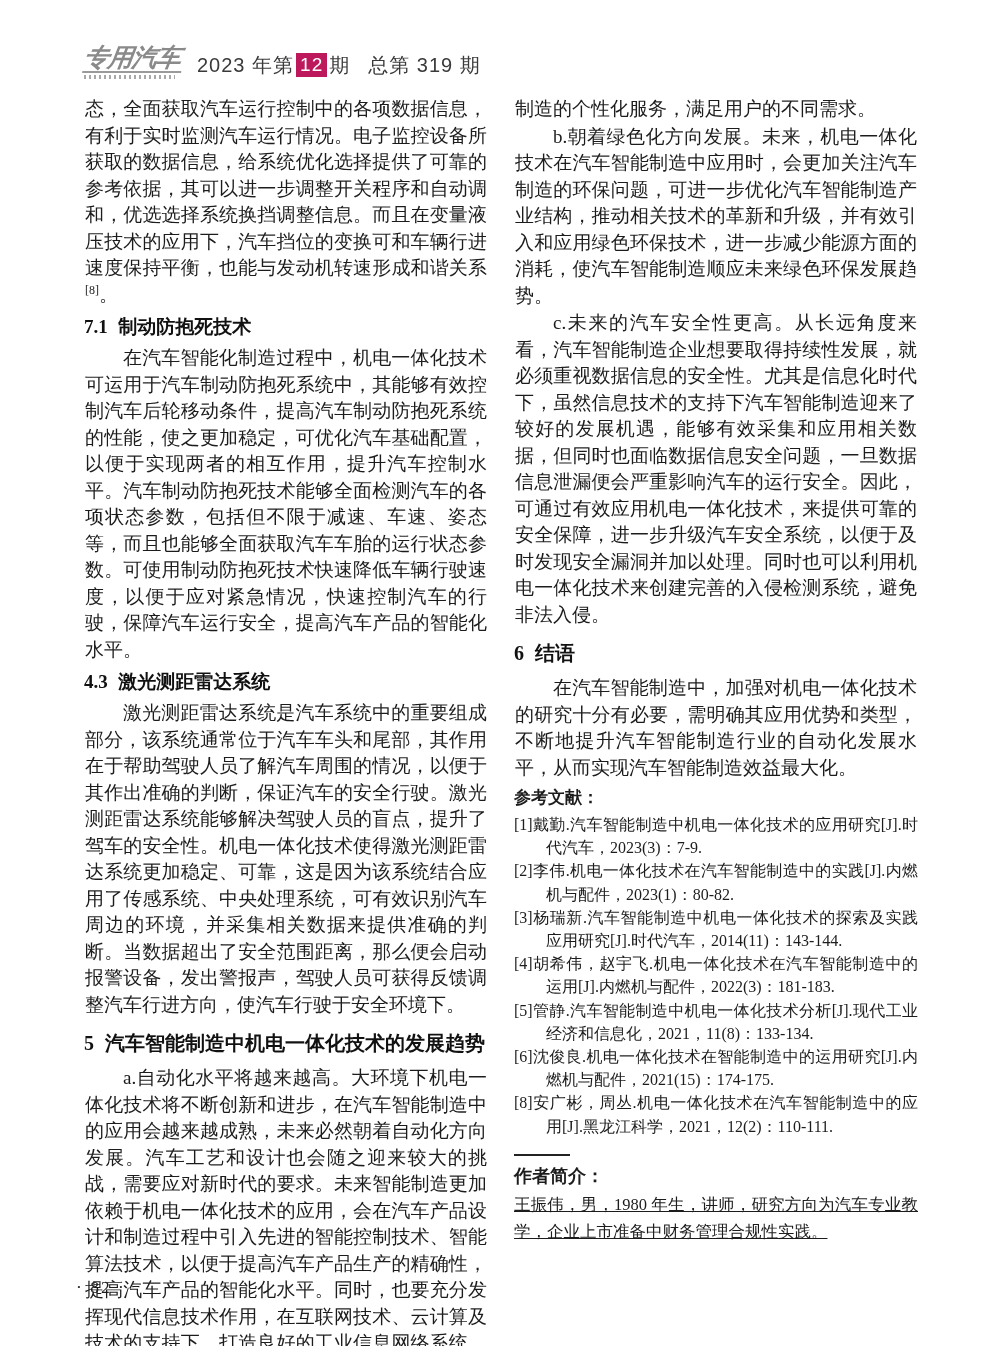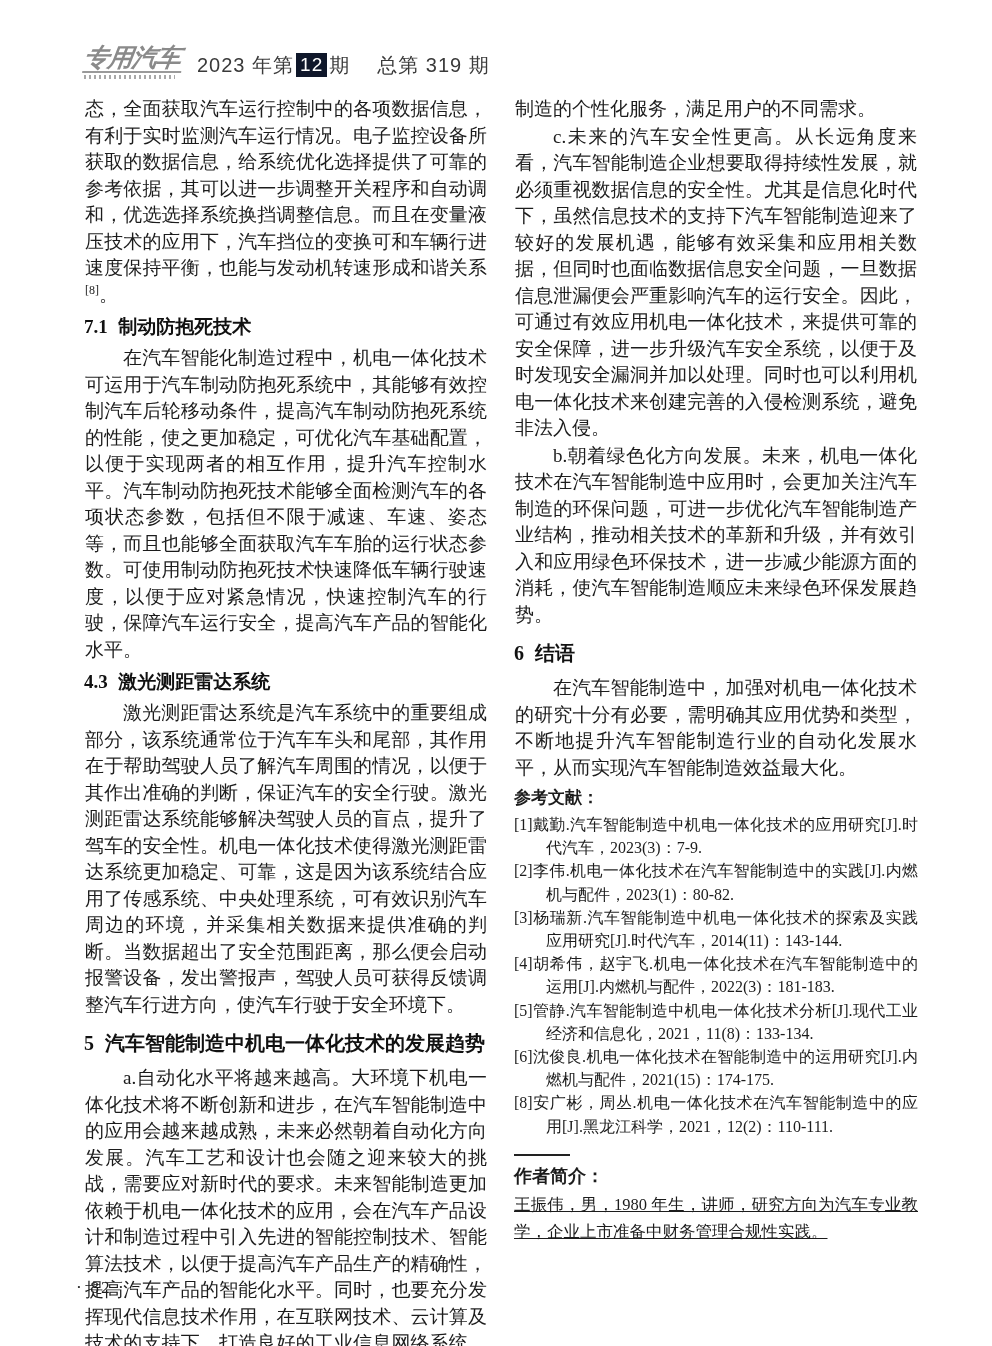--- a/index.html
+++ b/index.html
@@ -35,25 +35,25 @@
     border-bottom:2px solid #9a9a9a;
     padding:0 3px 1px 0;
   }
   .logo-microtext{
     display:block;height:4px;margin-top:2px;width:92%;
     background:repeating-linear-gradient(90deg,#a8a8a8 0 2px,transparent 2px 5px);
   }
   .issue-info{font-size:20px;letter-spacing:1px;display:flex;align-items:center;}
   .issue-num-box{
     display:inline-block;
-    background:#0f172a;color:#ffffff;
+    background:#be185d;color:#ffffff;
     font-size:19px;line-height:24px;
     padding:0 4px;margin:0 2px;
   }
-  .volume{margin-left:27px;}
+  .volume{margin-left:18px;}
   
   .columns{display:flex;gap:26px;}
   .col{width:404px;box-sizing:border-box;}
   .body-par{
     margin:1px;
     font-size:19px;line-height:26.5px;
     text-align:justify;
     text-indent:2em;
   }
   .no-indent{text-indent:0;}
@@ -131,22 +131,22 @@
 
       <h3 class="sec-h3"><span class="h-num">4.3</span><span>激光测距雷达系统</span></h3>
       <p class="body-par">激光测距雷达系统是汽车系统中的重要组成部分，该系统通常位于汽车车头和尾部，其作用在于帮助驾驶人员了解汽车周围的情况，以便于其作出准确的判断，保证汽车的安全行驶。激光测距雷达系统能够解决驾驶人员的盲点，提升了驾车的安全性。机电一体化技术使得激光测距雷达系统更加稳定、可靠，这是因为该系统结合应用了传感系统、中央处理系统，可有效识别汽车周边的环境，并采集相关数据来提供准确的判断。当数据超出了安全范围距离，那么便会启动报警设备，发出警报声，驾驶人员可获得反馈调整汽车行进方向，使汽车行驶于安全环境下。</p>
 
       <h2 class="sec-h2"><span class="h-num">5</span><span>汽车智能制造中机电一体化技术的发展趋势</span></h2>
       <p class="body-par">a.自动化水平将越来越高。大环境下机电一体化技术将不断创新和进步，在汽车智能制造中的应用会越来越成熟，未来必然朝着自动化方向发展。汽车工艺和设计也会随之迎来较大的挑战，需要应对新时代的要求。未来智能制造更加依赖于机电一体化技术的应用，会在汽车产品设计和制造过程中引入先进的智能控制技术、智能算法技术，以便于提高汽车产品生产的精确性，提高汽车产品的智能化水平。同时，也要充分发挥现代信息技术作用，在互联网技术、云计算及技术的支持下，打造良好的工业信息网络系统，以便于实现汽车</p>
     </section>
 
     <section class="col">
       <p class="body-par no-indent">制造的个性化服务，满足用户的不同需求。</p>
+      <p class="body-par">b.朝着绿色化方向发展。未来，机电一体化技术在汽车智能制造中应用时，会更加关注汽车制造的环保问题，可进一步优化汽车智能制造产业结构，推动相关技术的革新和升级，并有效引入和应用绿色环保技术，进一步减少能源方面的消耗，使汽车智能制造顺应未来绿色环保发展趋势。</p>
       <p class="body-par">c.未来的汽车安全性更高。从长远角度来看，汽车智能制造企业想要取得持续性发展，就必须重视数据信息的安全性。尤其是信息化时代下，虽然信息技术的支持下汽车智能制造迎来了较好的发展机遇，能够有效采集和应用相关数据，但同时也面临数据信息安全问题，一旦数据信息泄漏便会严重影响汽车的运行安全。因此，可通过有效应用机电一体化技术，来提供可靠的安全保障，进一步升级汽车安全系统，以便于及时发现安全漏洞并加以处理。同时也可以利用机电一体化技术来创建完善的入侵检测系统，避免非法入侵。</p>
-      <p class="body-par">b.朝着绿色化方向发展。未来，机电一体化技术在汽车智能制造中应用时，会更加关注汽车制造的环保问题，可进一步优化汽车智能制造产业结构，推动相关技术的革新和升级，并有效引入和应用绿色环保技术，进一步减少能源方面的消耗，使汽车智能制造顺应未来绿色环保发展趋势。</p>
 
       <h2 class="sec-h2"><span class="h-num">6</span><span>结语</span></h2>
       <p class="body-par">在汽车智能制造中，加强对机电一体化技术的研究十分有必要，需明确其应用优势和类型，不断地提升汽车智能制造行业的自动化发展水平，从而实现汽车智能制造效益最大化。</p>
 
       <div class="refs">
         <div class="refs-heading">参考文献：</div>
         <div class="ref-item"><span>[1]</span><span>戴勤.汽车智能制造中机电一体化技术的应用研究[J].时代汽车，2023(3)：7-9.</span></div>
         <div class="ref-item"><span>[2]</span><span>李伟.机电一体化技术在汽车智能制造中的实践[J].内燃机与配件，2023(1)：80-82.</span></div>
         <div class="ref-item"><span>[3]</span><span>杨瑞新.汽车智能制造中机电一体化技术的探索及实践应用研究[J].时代汽车，2014(11)：143-144.</span></div>
         <div class="ref-item"><span>[4]</span><span>胡希伟，赵宇飞.机电一体化技术在汽车智能制造中的运用[J].内燃机与配件，2022(3)：181-183.</span></div>

